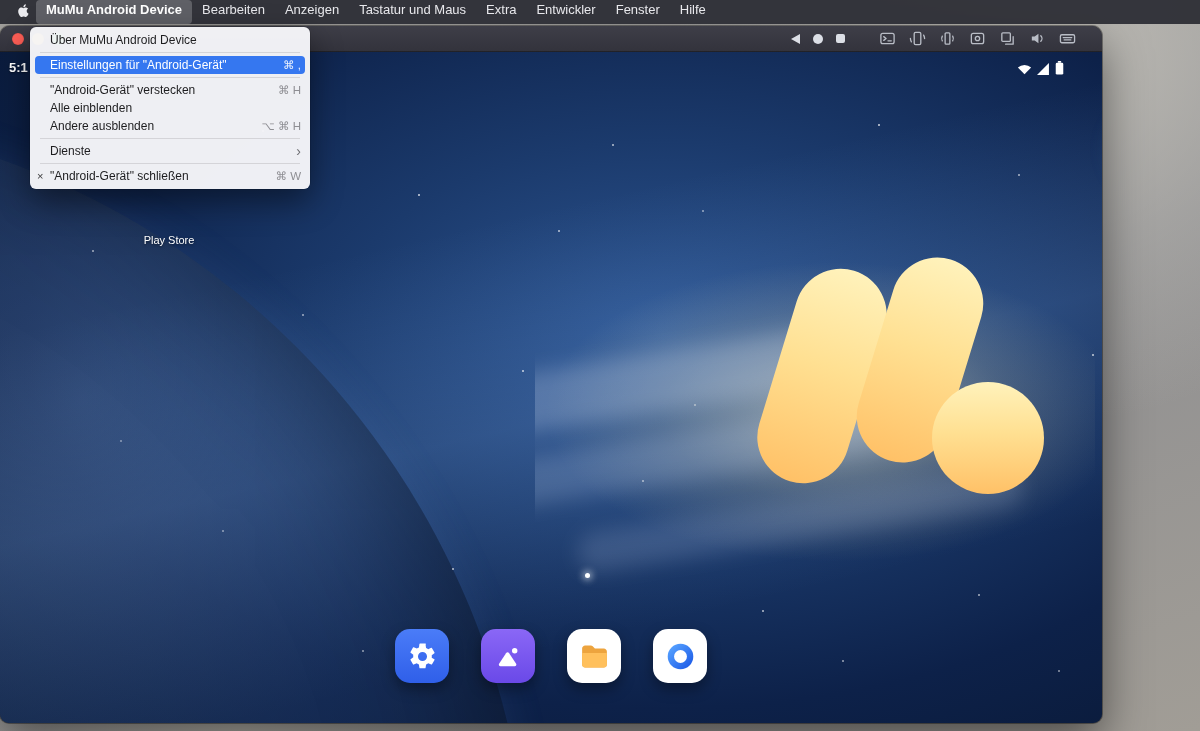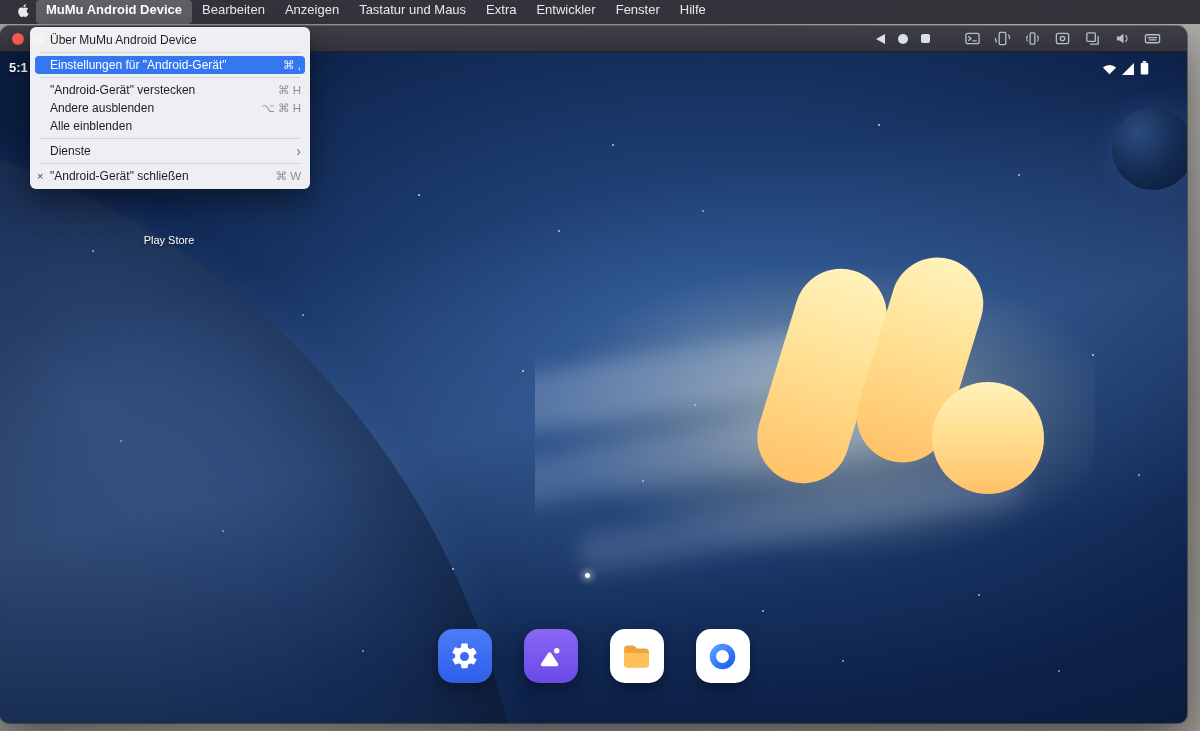--- a/index.html
+++ b/index.html
@@ -34,21 +34,21 @@
   .mi .gut { width:13px; flex:none; font-size:11px; color:#3a3a3c; }
   .mi .lbl { white-space:nowrap; overflow:hidden; }
   .mi .sc  { margin-left:auto; color:#8e8e93; font-size:11.5px; white-space:nowrap; padding-left:8px; }
   .mi .chev{ margin-left:auto; color:#6e6e73; font-size:14px; line-height:1; }
   .mi.hl { background:#3577f0; color:#fff; border-radius:4px; margin:0 5px; padding:0 4px 0 2px; }
   .mi.hl .sc { color:rgba(255,255,255,0.9); }
   .msep { height:1px; background:#d4d4d8; margin:3px 10px; }
 
   
   .window {
-    position:absolute; top:26px; left:0; width:1187px; height:697px;
+    position:absolute; top:26px; left:0; width:1102px; height:697px;
     border-radius:10px 10px 9px 9px; overflow:hidden; z-index:10;
     box-shadow:0 18px 45px rgba(0,0,0,0.5), 0 0 0 1px rgba(0,0,0,0.35);
     background:#2e2e36;
   }
   .titlebar {
     height:26px; background:linear-gradient(#3e3e48, #33333c);
     display:flex; align-items:center; position:relative;
     border-bottom:1px solid rgba(0,0,0,0.45);
   }
   .traffic { display:flex; gap:8px; padding-left:12px; }
@@ -317,26 +317,26 @@
     <span class="sc">⌘ ,</span>
   </div>
   <div class="msep"></div>
   <div class="mi">
     <span class="gut"></span>
       <span class="lbl">"Android-Gerät" verstecken</span>
     <span class="sc">⌘ H</span>
   </div>
   <div class="mi">
     <span class="gut"></span>
+      <span class="lbl">Alle einblenden</span>
+  </div>
+  <div class="mi">
+    <span class="gut"></span>
       <span class="lbl">Andere ausblenden</span>
     <span class="sc">⌥ ⌘ H</span>
-  </div>
-  <div class="mi">
-    <span class="gut"></span>
-      <span class="lbl">Alle einblenden</span>
   </div>
   <div class="msep"></div>
   <div class="mi">
     <span class="gut"></span>
       <span class="lbl">Dienste</span>
     <span class="chev">›</span>
   </div>
   <div class="msep"></div>
   <div class="mi">
     <span class="gut">×</span>

